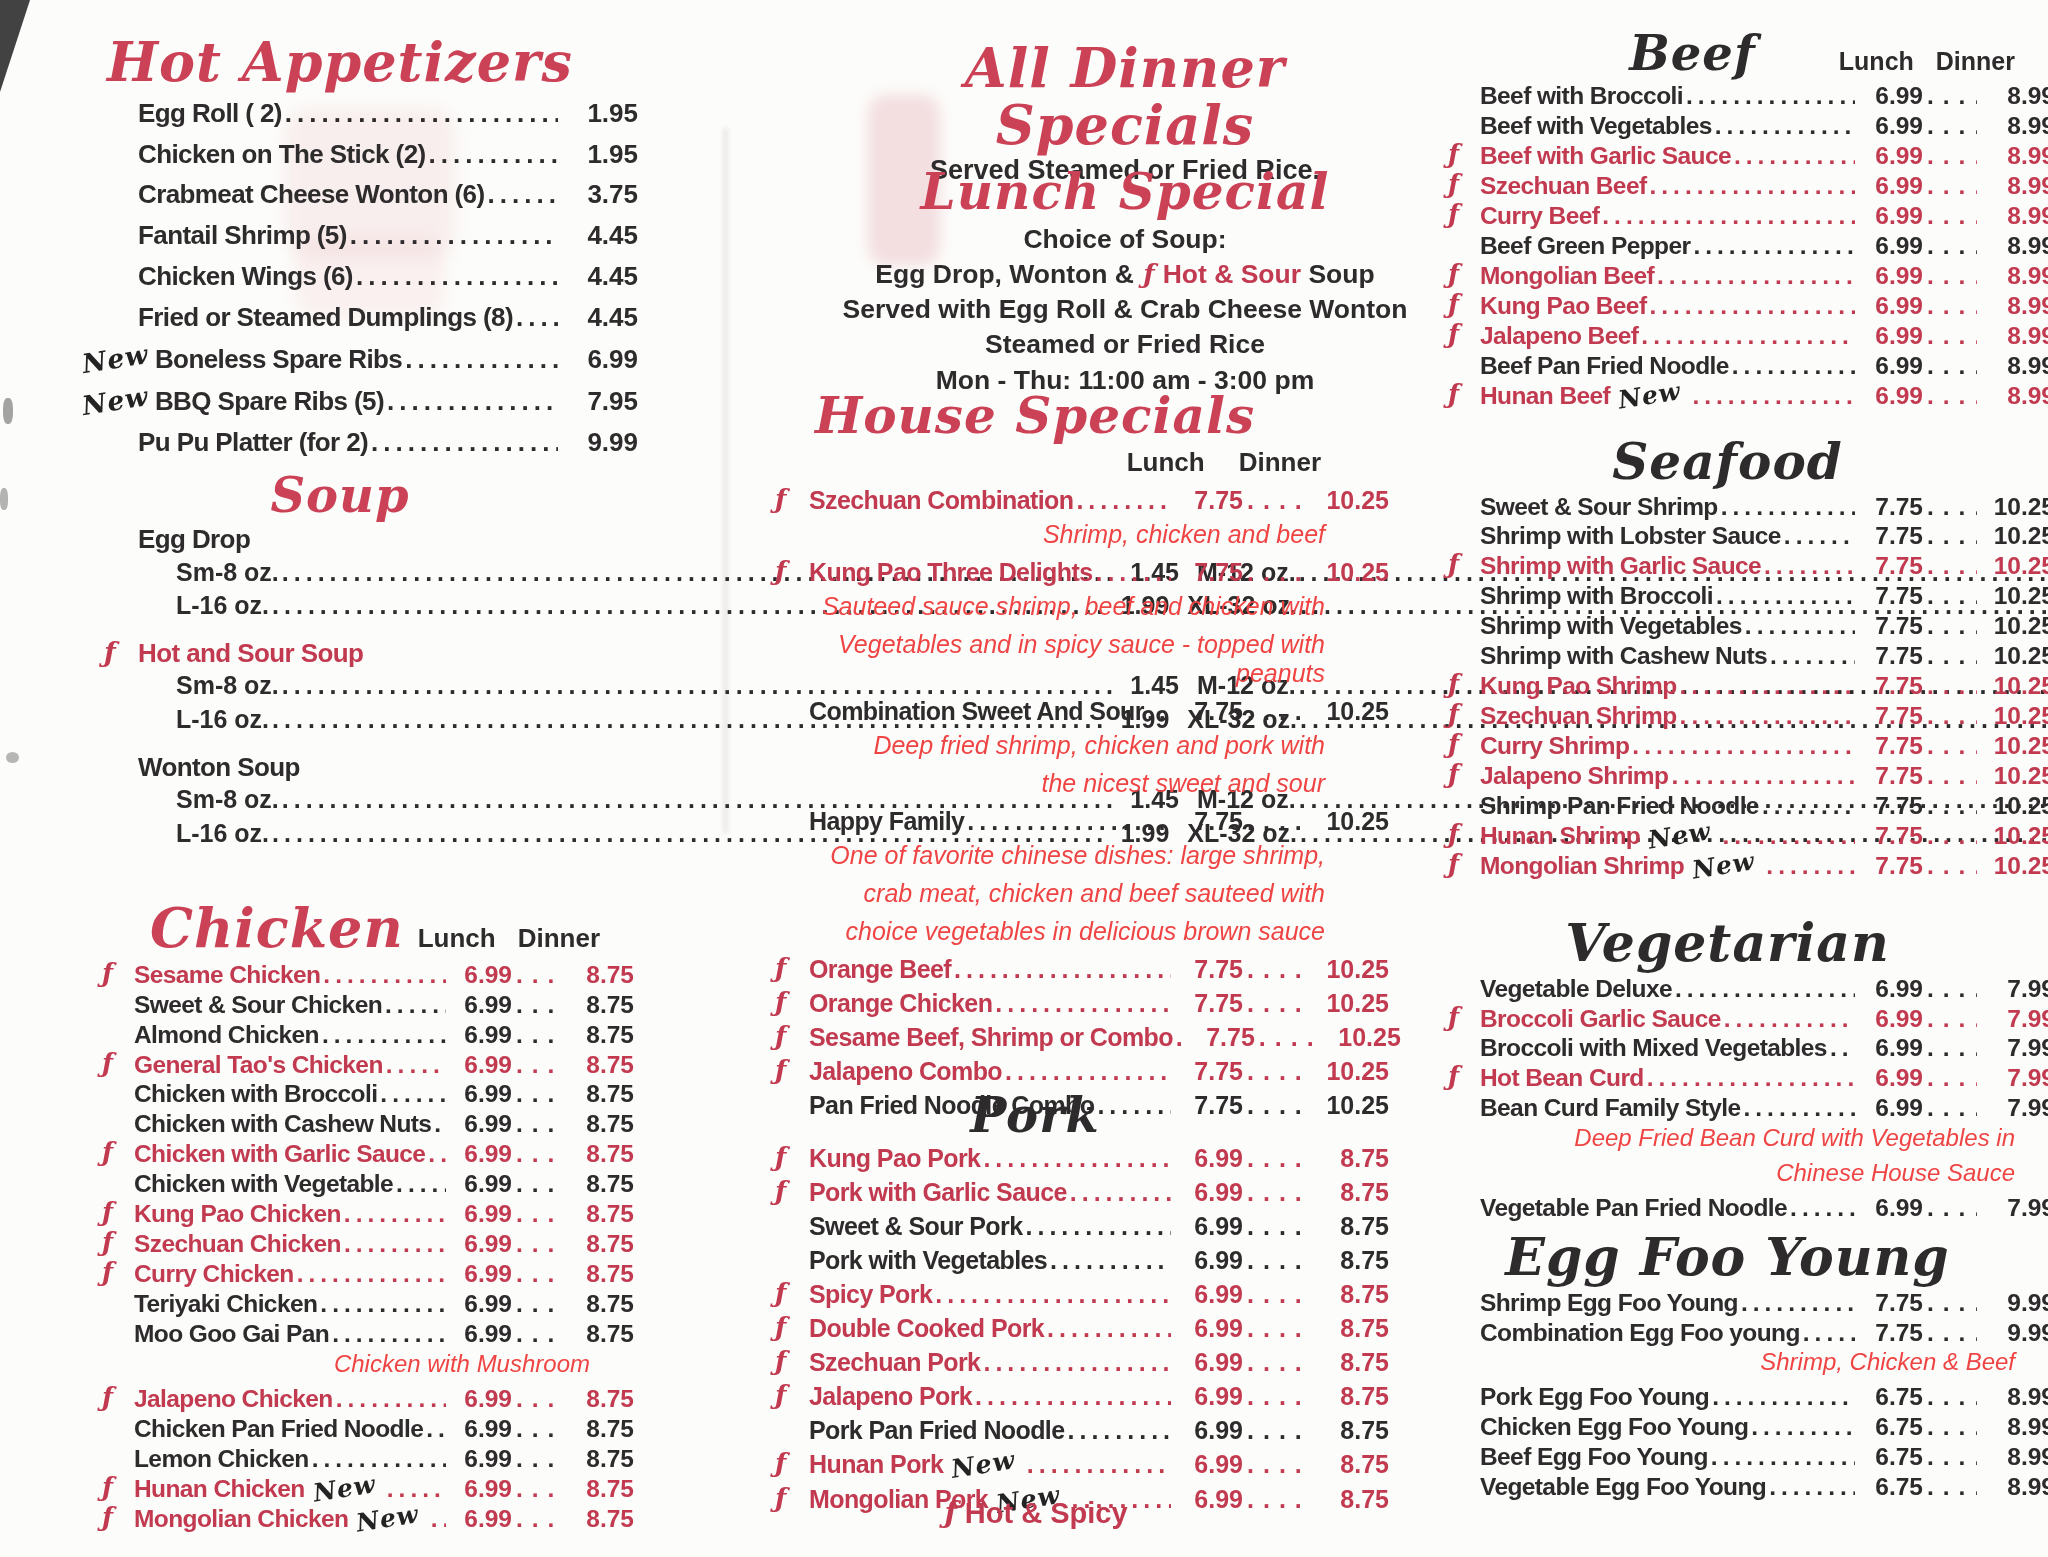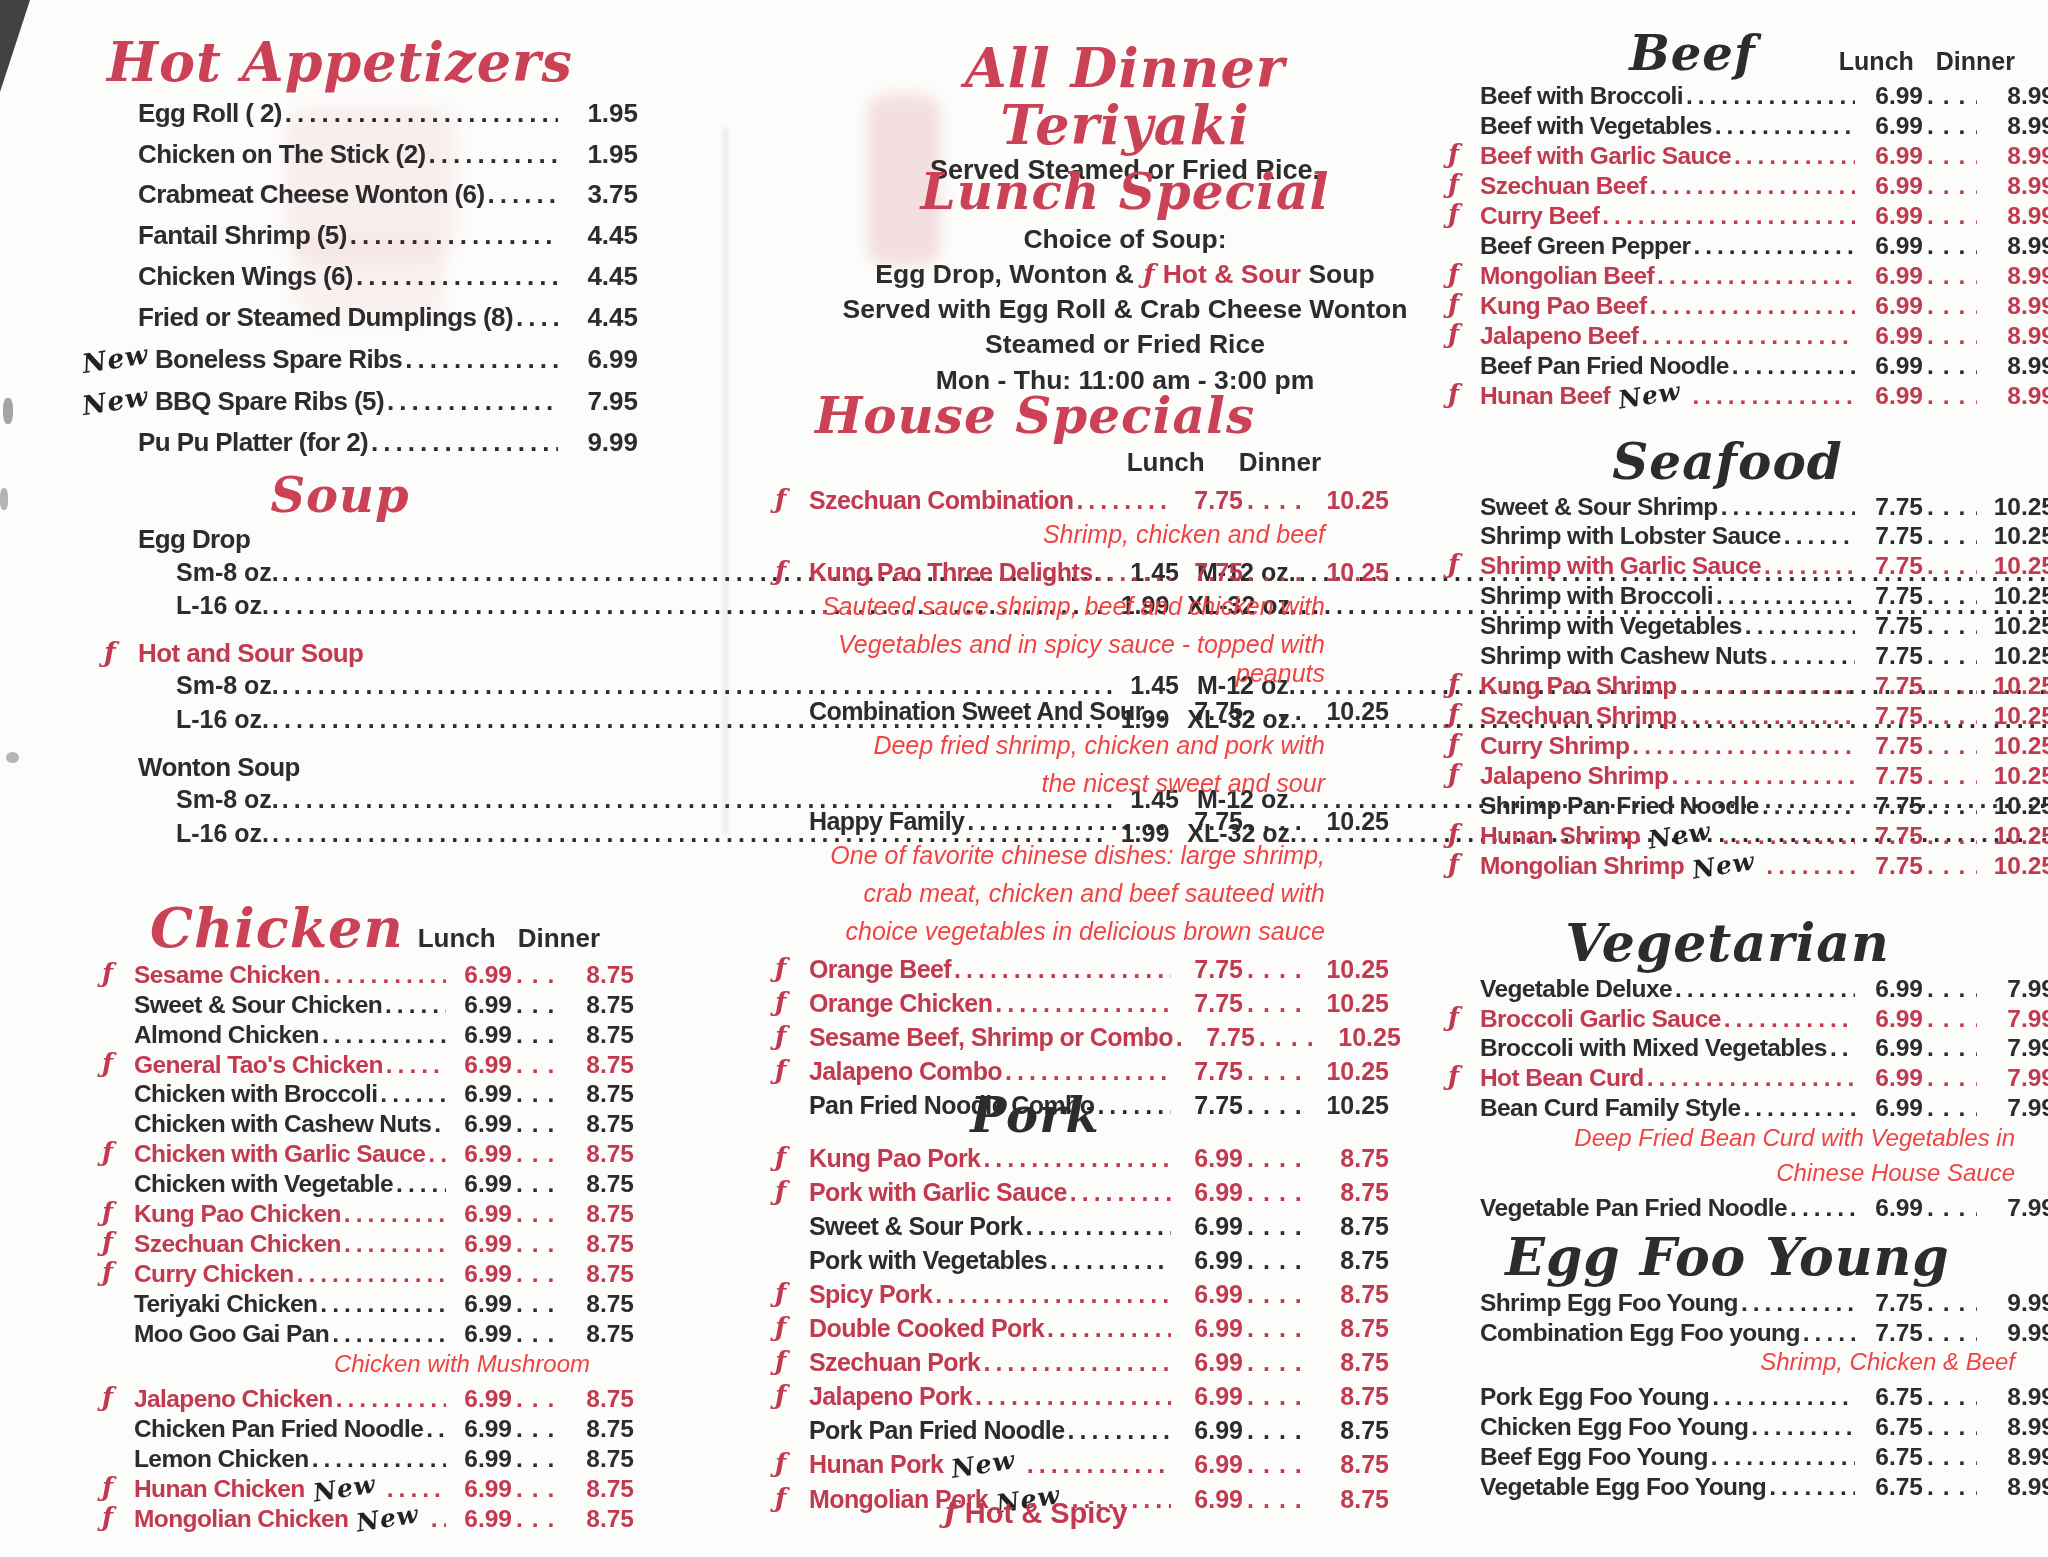--- a/index.html
+++ b/index.html
@@ -444,21 +444,21 @@
             <span class="p2">8.75</span>
           </div>
         </div>
     </section>
   </div>
 
   <div class="col" id="col-mid">
 
     <section class="sec" id="sec-dinner-entrees">
       <div class="sec-head">
-        <span class="sec-title">All Dinner Teriyaki</span>
+        <span class="sec-title">All Dinner Specials</span>
       </div>
       <div class="sec-sub">Served Steamed or Fried Rice.</div>
       <div class="sec-items"></div>
     </section>
 
     <section class="sec" id="sec-lunch-special">
       <div class="sec-head">
         <span class="sec-title">Lunch Special</span>
       </div>
       <div class="sec-items">

